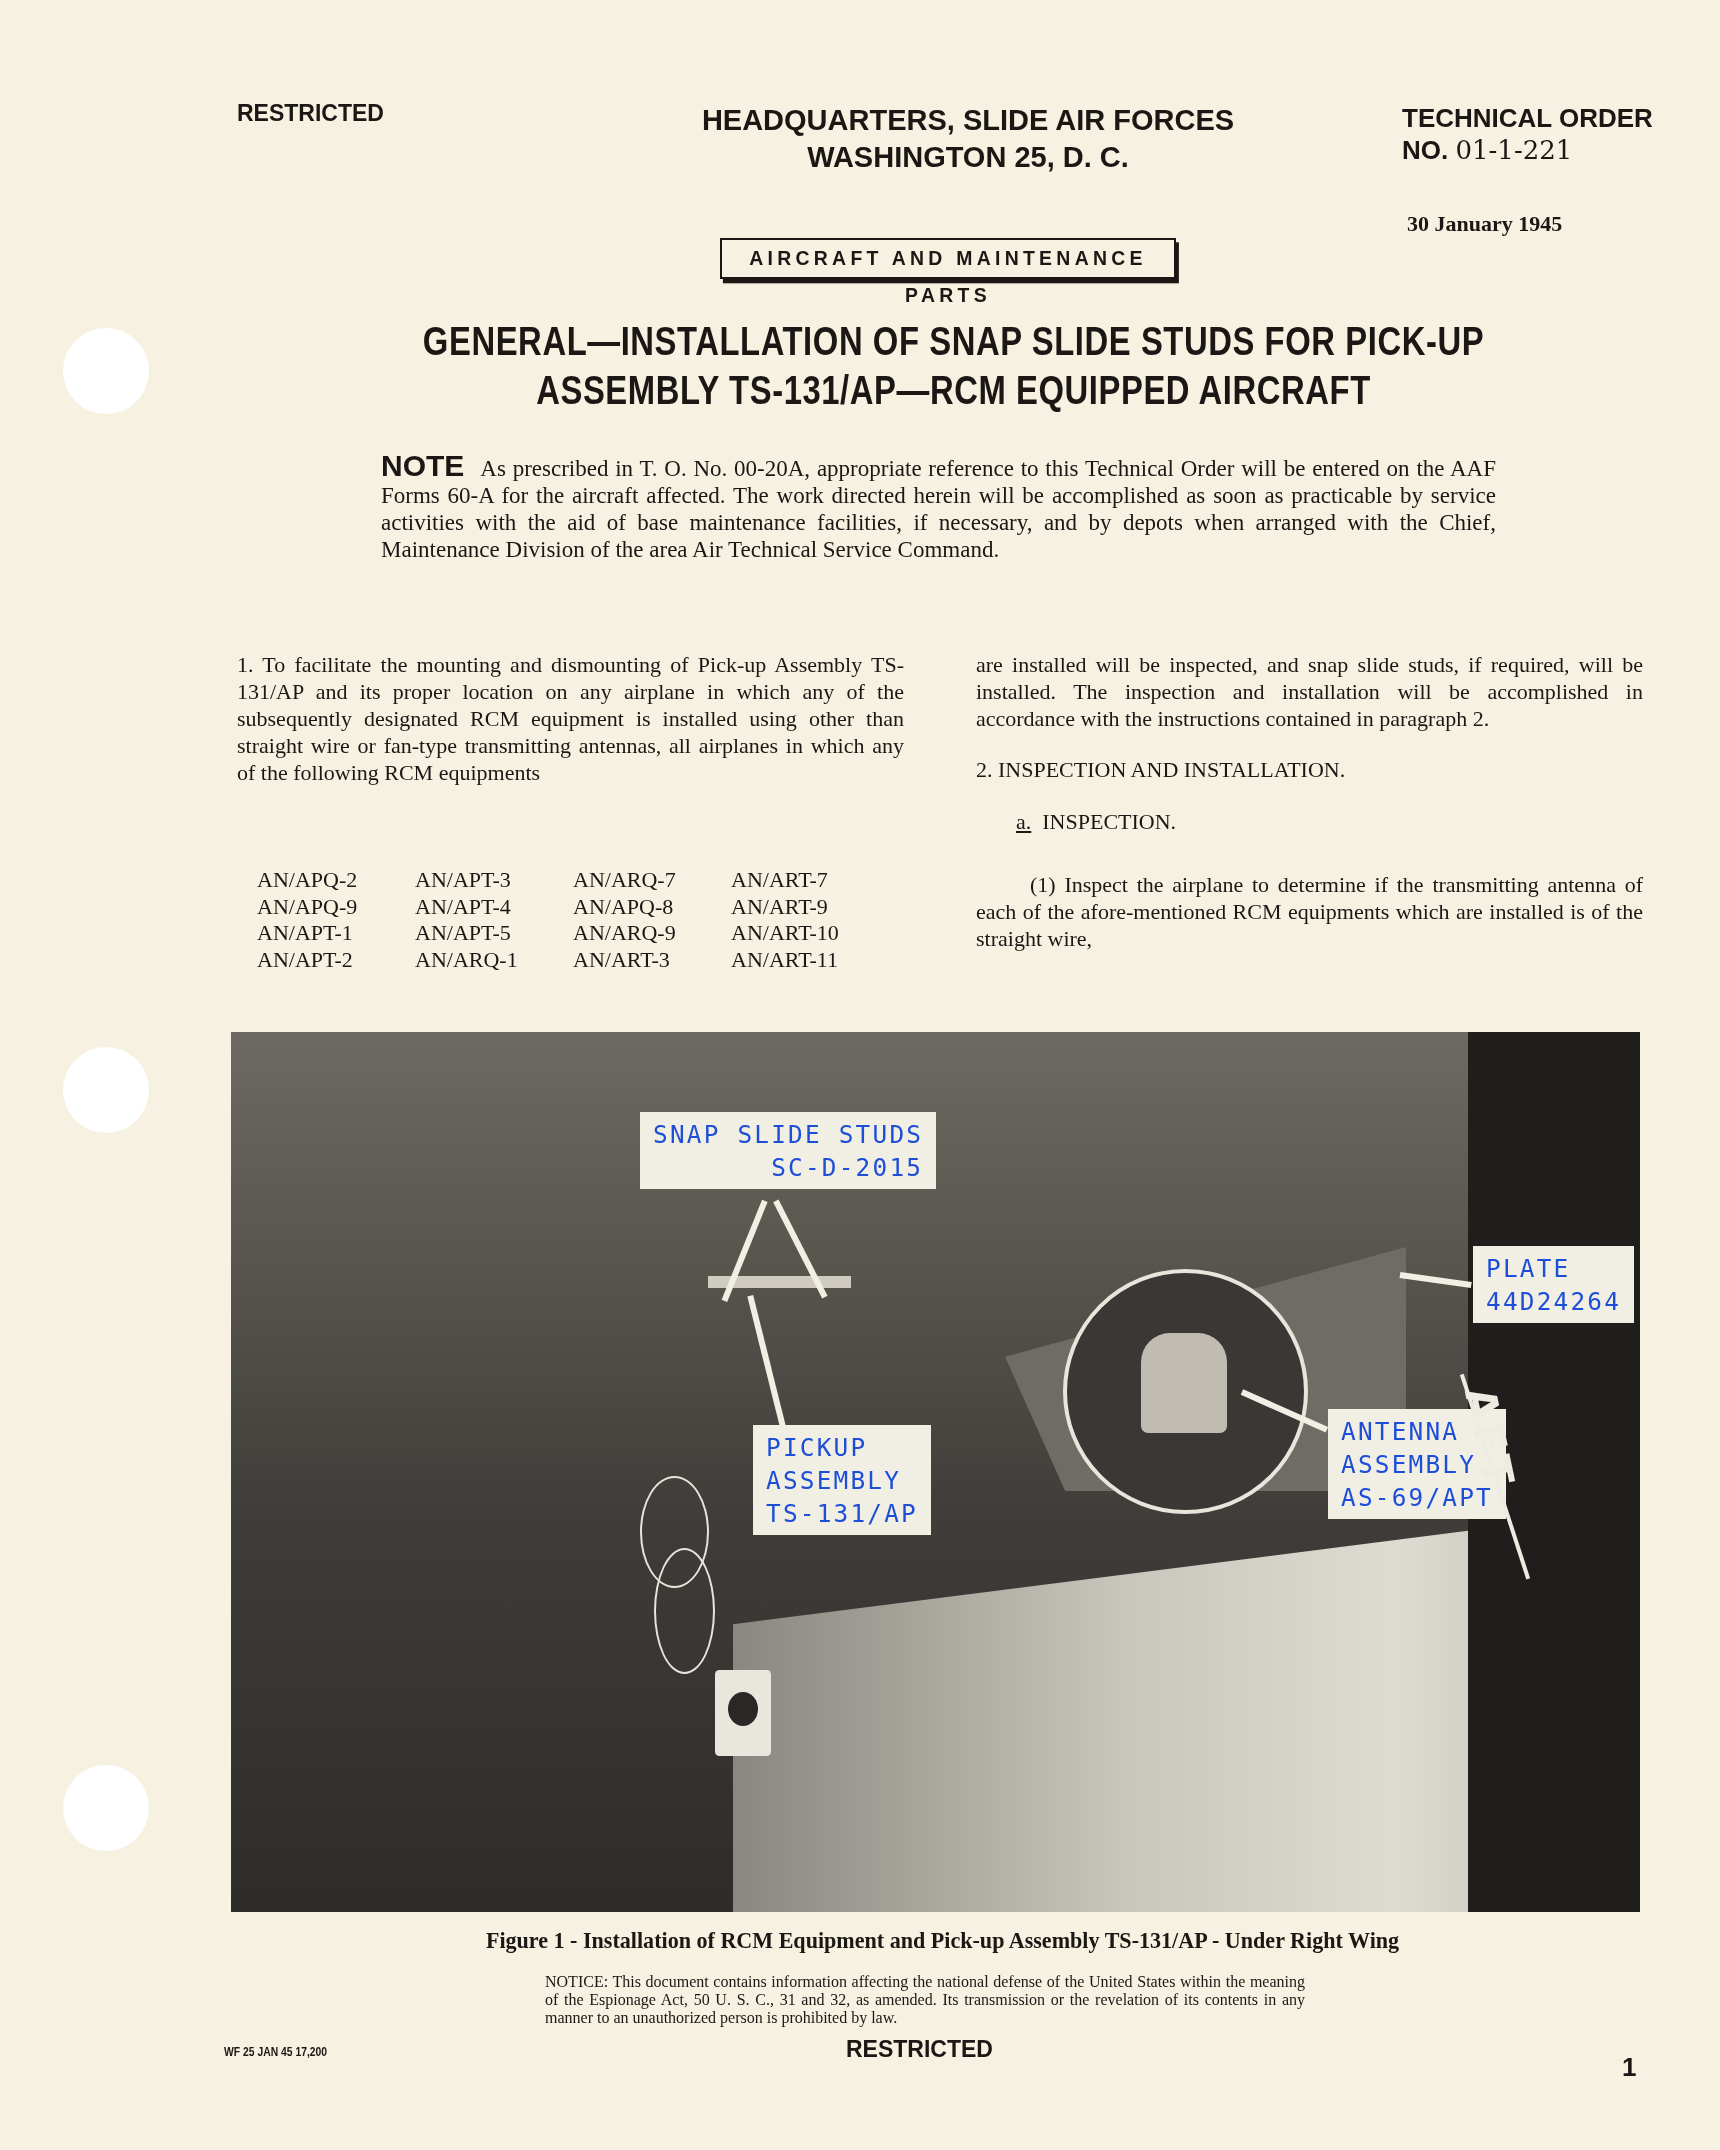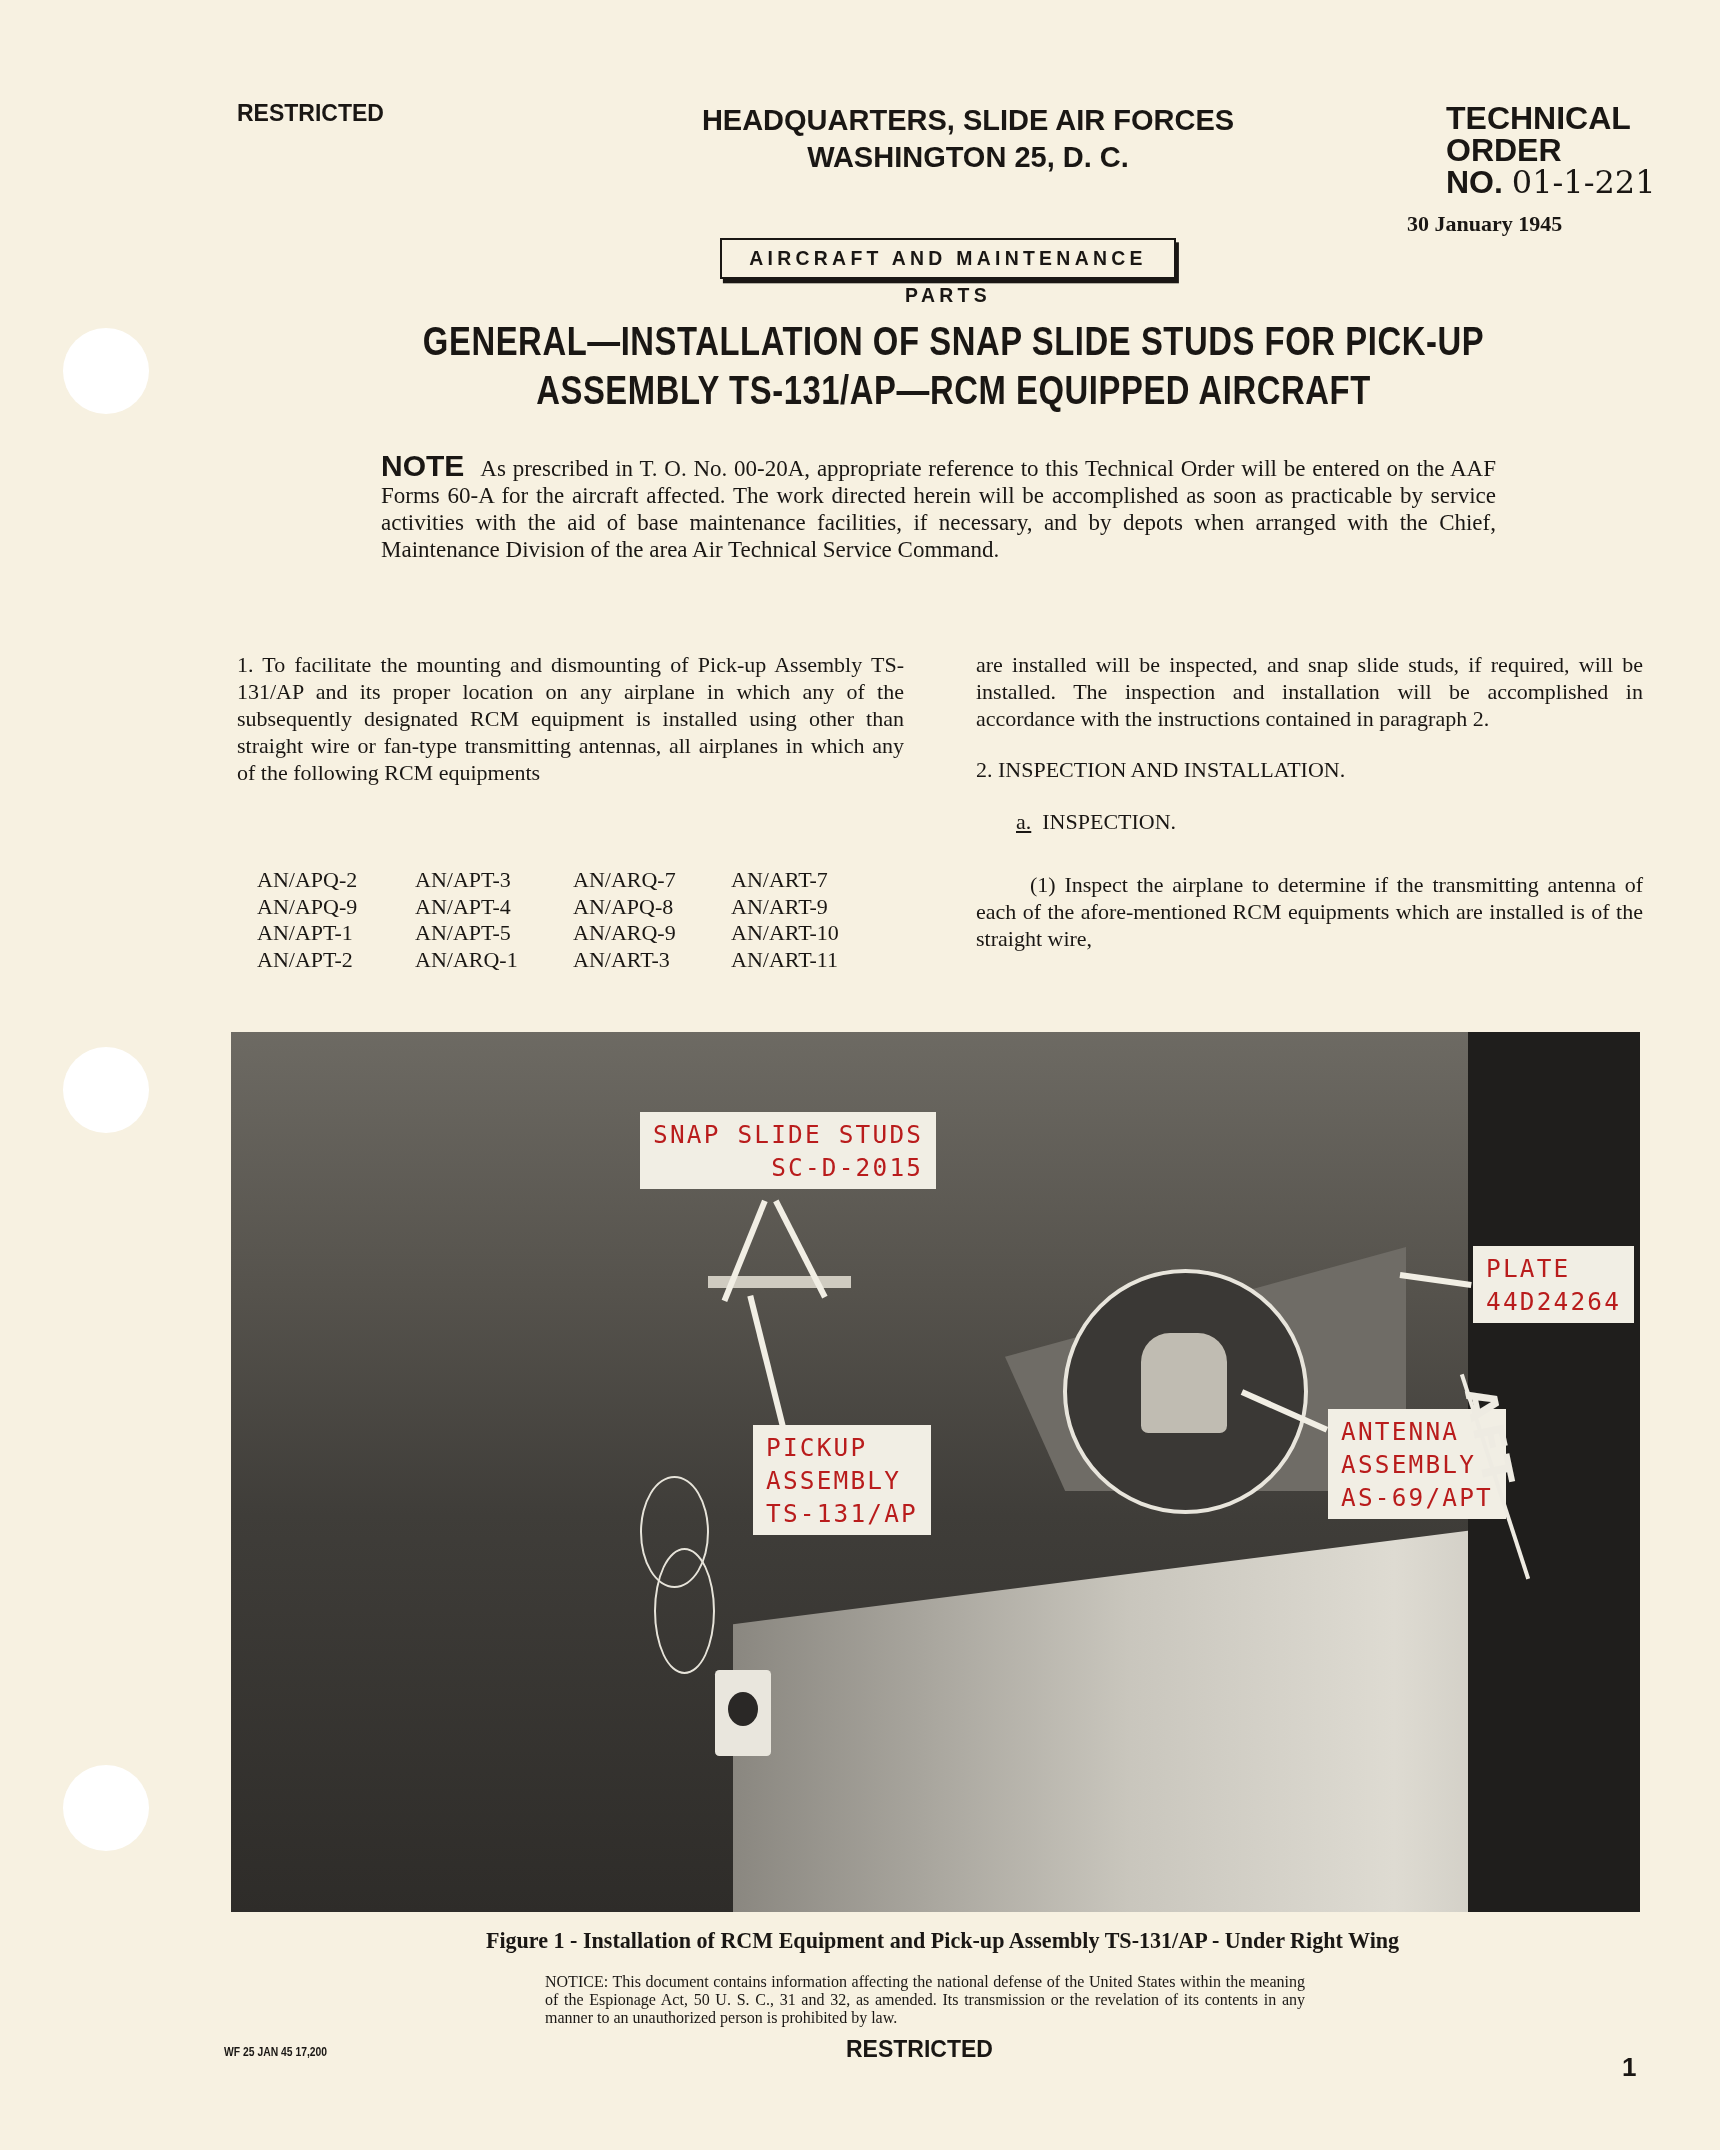--- a/index.html
+++ b/index.html
@@ -7,21 +7,21 @@
     width:1721px; height:2151px; position:relative; overflow:hidden;
     background:#f7f1e1;
     font-family:"DejaVu Serif", serif;
     color:#1a1714;
   }
   .hole { position:absolute; left:63px; width:86px; height:86px; border-radius:50%; background:#ffffff; }
   .abs { position:absolute; }
   .sans-b { font-family:"Liberation Sans", sans-serif; font-weight:bold; }
   .restricted-top { left:237px; top:100px; font-size:23px; }
   .hq { left:502px; top:102px; width:932px; text-align:center; font-size:29px; line-height:37px; }
-  .to { left:1402px; top:102px; font-size:32px; line-height:32px;margin-left:44px; }
+  .to { left:1402px; top:102px; font-size:26px; line-height:32px; }
   .to .num { font-family:"DejaVu Serif", serif; font-weight:normal; }
   .date { left:1407px; top:211px; font-size:22px; font-weight:bold; font-family:"Liberation Serif", serif; }
   .cat-box {
     left:720px; top:238px; width:452px; height:37px;
     border:2.2px solid #1a1714; box-shadow:2.9px 4.3px 0 #1a1714;
     font-family:"Liberation Sans Narrow","Liberation Sans", sans-serif; font-weight:bold;
     font-size:19.4px; letter-spacing:4.3px; text-align:center; line-height:37px;
   }
   .title {
     left:301px; top:317px; width:1305px; text-align:center;
@@ -64,21 +64,21 @@
   .photo .dome {
     position:absolute; left:832px; top:237px; width:237px; height:237px; border-radius:50%;
     border:4.3px solid #e8e5dc; background:#3a3835;
   }
   .photo .fan { position:absolute; left:910px; top:301px; width:86px; height:100px; background:#d8d4c8; border-radius:29px 29px 7.2px 7.2px; opacity:0.85; }
   .photo .stud-bar { position:absolute; left:477px; top:244px; width:143px; height:11.5px; background:#cfcbc0; }
   .photo .pickup-box { position:absolute; left:484px; top:638px; width:56px; height:86px; background:#e9e6dd; border-radius:4.3px; }
   .photo .pickup-box::after { content:""; position:absolute; left:13px; top:21.5px; width:30px; height:34px; border-radius:50%; background:#2a2826; }
   .photo .cable { position:absolute; border:2.9px solid #e7e4da; border-radius:50%; }
   .label {
-    position:absolute; background:#f1eee4; color:#b91c1c;
+    position:absolute; background:#f1eee4; color:#1d4ed8;
     font-family:"DejaVu Sans Mono", monospace; font-size:24.4px; line-height:33px;
     padding:5.7px 13px; letter-spacing:2.2px;
   }
   .arrow-line { position:absolute; background:#f1eee4; height:5.7px; transform-origin:0 50%; }
   .aft {
     position:absolute; left:1272px; top:351px; font-family:"DejaVu Sans", sans-serif; font-weight:bold;
     font-size:42px; color:#eeebe2; transform:rotate(78deg); transform-origin:left top; letter-spacing:4.3px;
   }
   .aft-line { position:absolute; left:1262px; top:337px; width:4.3px; height:215px; background:#eeebe2; transform:rotate(-18deg); }
   .caption {

